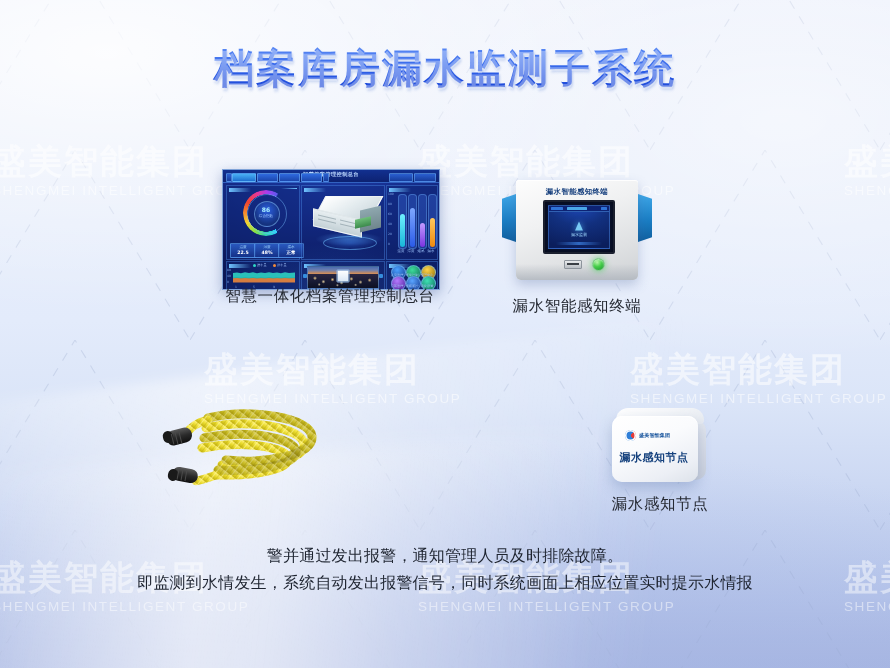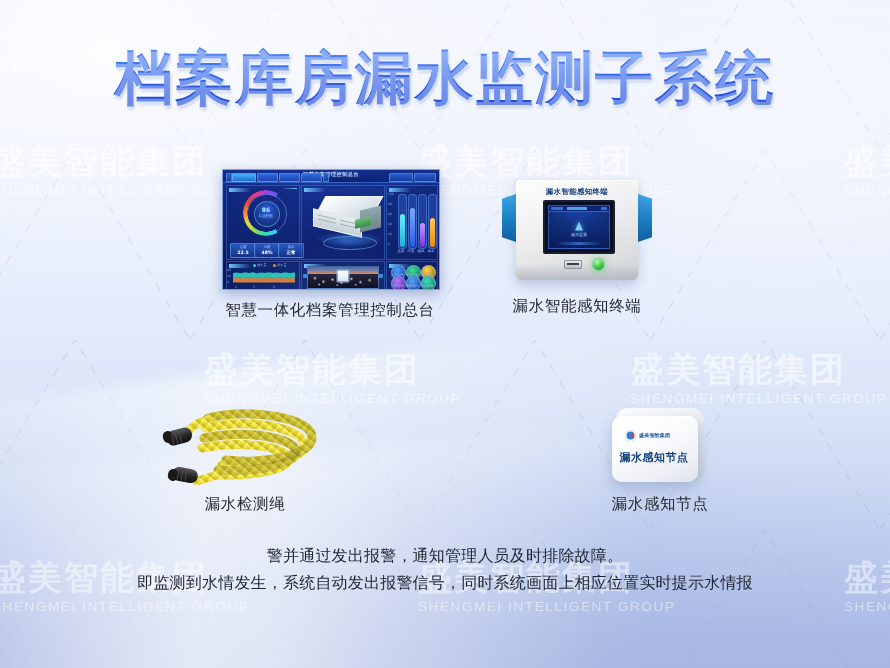--- a/index.html
+++ b/index.html
@@ -67,21 +67,21 @@
   .wm .wm-en{
     font-size:13.5px;letter-spacing:1.6px;margin-top:5px;
     color:rgba(255,255,255,.55);
     font-family:"Liberation Sans",sans-serif;
   }
   .wm.dim .wm-cn,.wm.dim .wm-en{color:rgba(255,255,255,.48);}
 
   
   .title{
     position:absolute;left:0;right:0;top:46px;text-align:center;
-    font-size:58px;font-weight:700;letter-spacing:2px;line-height:1.12;
+    font-size:40px;font-weight:700;letter-spacing:2px;line-height:1.12;
     background:linear-gradient(180deg,#5c8bf5 0%,#3a6cec 40%,#2352e0 72%,#1f49d6 100%);
     -webkit-background-clip:text;background-clip:text;color:transparent;
     text-shadow:0 2px 0 rgba(255,255,255,.35);
     filter:drop-shadow(1px 2px 1px rgba(120,150,220,.45));
   }
 
   
   .caption{
     position:absolute;text-align:center;
     font-size:15.5px;color:#262a33;letter-spacing:.6px;white-space:nowrap;
@@ -584,21 +584,21 @@
       <div class="ic-lbl" style="left:193px;top:102.5px;">报警中心</div>
       <div class="ic" style="left:168px;top:106px;background:radial-gradient(circle at 40% 30%,#b47bff,#4a1a96);"></div>
       <div class="ic-lbl" style="left:163px;top:113.5px;">门禁管理</div>
       <div class="ic" style="left:183px;top:106px;background:radial-gradient(circle at 40% 30%,#5aa5ff,#11368f);"></div>
       <div class="ic-lbl" style="left:178px;top:113.5px;">视频监控</div>
       <div class="ic" style="left:198px;top:106px;background:radial-gradient(circle at 40% 30%,#3fe0b4,#0d6b58);"></div>
       <div class="ic-lbl" style="left:193px;top:113.5px;">系统设置</div>
     </div>
   </div>
 
-  <div class="caption" style="left:180px;top:300px;width:300px;">智慧一体化档案管理控制总台</div>
+  <div class="caption" style="left:180px;top:286px;width:300px;">智慧一体化档案管理控制总台</div>
 
   <div class="term">
     <div class="term-wing l">
       <div class="term-wing-in l"></div>
     </div>
     <div class="term-wing r">
       <div class="term-wing-in r"></div>
     </div>
     <div class="term-body"></div>
     <div class="term-label">漏水智能感知终端</div>
@@ -661,21 +661,20 @@
       </g>
 
       <g>
         <rect x="12" y="66" width="26" height="14" rx="7" fill="url(#kgrad)" transform="rotate(10 25 73)"></rect>
         <rect x="8" y="67" width="10" height="12" rx="5" fill="#1a1a1a" transform="rotate(10 13 73)"></rect>
         <path d="M18 68 L18 79 M22 68 L22 79 M26 68 L26 79" stroke="#4a4a4a" stroke-width="1" transform="rotate(10 25 73)"></path>
       </g>
     </svg>
   </div>
 
-  <div class="caption" style="left:165px;top:494px;width:160px;">漏水检测绳</div>
 
   <div class="node">
     <div class="node-side"></div>
     <div class="node-top"></div>
     <div class="node-face">
       <div class="node-logo"></div>
       <div class="node-logo-tx">盛美智能集团</div>
       <div class="node-title">漏水感知节点</div>
     </div>
   </div>

